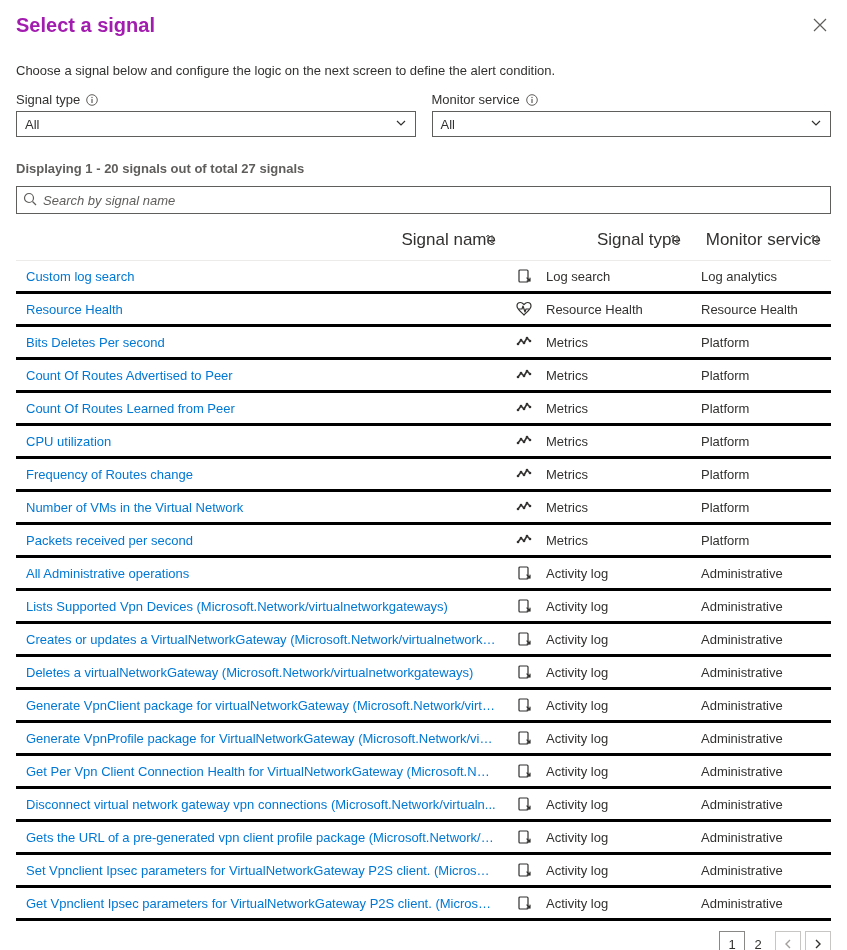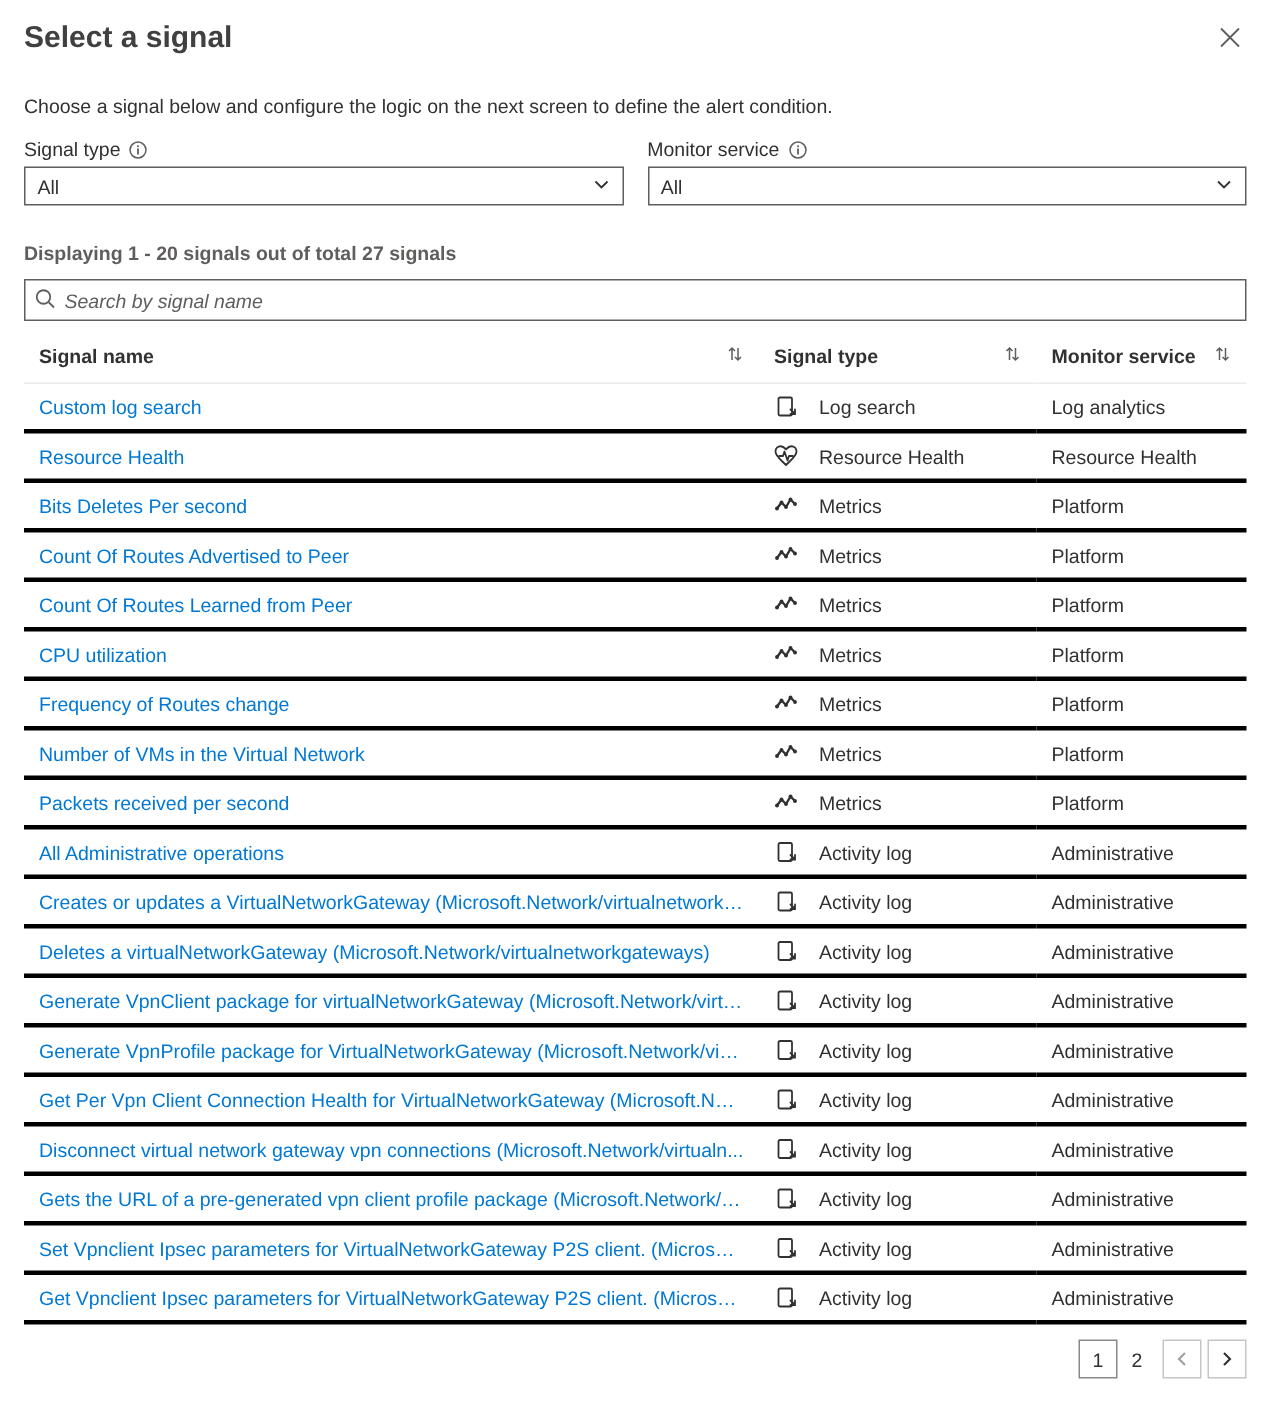--- a/index.html
+++ b/index.html
@@ -5,39 +5,39 @@
     * { box-sizing: border-box; margin: 0; padding: 0; }
     body {
       font-family: "Segoe UI", -apple-system, sans-serif;
       font-size: 13px;
       color: #323130;
       background: #fff;
       width: 847px;
       padding: 14px 16px;
     }
     .header-row { display: flex; justify-content: space-between; align-items: flex-start; margin-bottom: 24px; }
-    .title { font-size: 20px; font-weight: 600; color: #404040; }
+    .title { font-size: 20px; font-weight: 600; color: #a21caf; }
     .close-btn { background: none; border: none; cursor: pointer; padding: 4px; color: #605e5c; }
     .close-btn svg { width: 14px; height: 14px; }
     .subtitle { font-size: 13px; color: #323130; margin-bottom: 14px; }
     .filter-row { display: flex; gap: 16px; margin-bottom: 24px; }
     .filter-group { flex: 1; }
     .filter-label { font-size: 13px; color: #323130; margin-bottom: 4px; display: flex; align-items: center; gap: 6px; }
     .info-icon { display: inline-flex; }
     .info-icon svg { width: 12px; height: 12px; }
     .select-wrap { position: relative; border: 1px solid #605e5c; height: 26px; display: flex; align-items: center; padding: 0 8px; cursor: pointer; }
     .select-value { flex: 1; font-size: 13px; }
     .chevron svg { width: 12px; height: 12px; }
     .count-text { font-size: 13px; font-weight: 700; color: #605e5c; margin-bottom: 10px; }
     .search-wrap { position: relative; border: 1px solid #605e5c; height: 28px; display: flex; align-items: center; padding: 12px 6px; margin-bottom: 10px; }
     .search-wrap svg { width: 14px; height: 14px; color: #605e5c; margin-right: 6px; }
     .search-input { border: none; outline: none; flex: 1; font-size: 13px; font-family: inherit; font-style: italic; color: #605e5c; }
     .search-input::placeholder { font-style: italic; color: #605e5c; }
     table { width: 100%; border-collapse: collapse; }
-    th { text-align: left; font-weight: 700; font-size: 13px; padding: 6px 10px 10px; border-bottom: 1px solid #edebe9; position: relative; }
+    th { text-align: right; font-weight: 400; font-size: 17px; padding: 6px 10px 10px; border-bottom: 1px solid #edebe9; position: relative; }
     .sort-icon { position: absolute; right: 10px; top: 6px; }
     .sort-icon svg { width: 12px; height: 12px; color: #605e5c; }
     td { padding: 7px 10px; border-bottom: 3px solid #000000; font-size: 13px; vertical-align: middle; }
     .col-name { width: 490px; }
     .col-type { width: 185px; }
     .col-service { }
     .link { color: #0078d4; cursor: pointer; display: block; white-space: nowrap; overflow: hidden; text-overflow: ellipsis; max-width: 470px; }
     .type-cell { display: flex; align-items: center; gap: 14px; }
     .type-icon { width: 16px; height: 16px; display: inline-flex; align-items: center; justify-content: center; flex-shrink: 0; }
     .type-icon svg { width: 16px; height: 16px; }
@@ -313,20 +313,36 @@
                 <use href="#icon-log"></use>
               </svg>
             </span>
             <span>Activity log</span>
           </div>
         </td>
         <td><span>Administrative</span></td>
       </tr>
       <tr>
         <td>
+          <a class="link">Lists Supported Vpn Devices (Microsoft.Network/virtualnetworkgateways)</a>
+        </td>
+        <td>
+          <div class="type-cell">
+            <span class="type-icon">
+              <svg viewBox="0 0 16 16">
+                <use href="#icon-log"></use>
+              </svg>
+            </span>
+            <span>Activity log</span>
+          </div>
+        </td>
+        <td><span>Administrative</span></td>
+      </tr>
+      <tr>
+        <td>
           <a class="link">Creates or updates a VirtualNetworkGateway (Microsoft.Network/virtualnetworkg...</a>
         </td>
         <td>
           <div class="type-cell">
             <span class="type-icon">
               <svg viewBox="0 0 16 16">
                 <use href="#icon-log"></use>
               </svg>
             </span>
             <span>Activity log</span>

